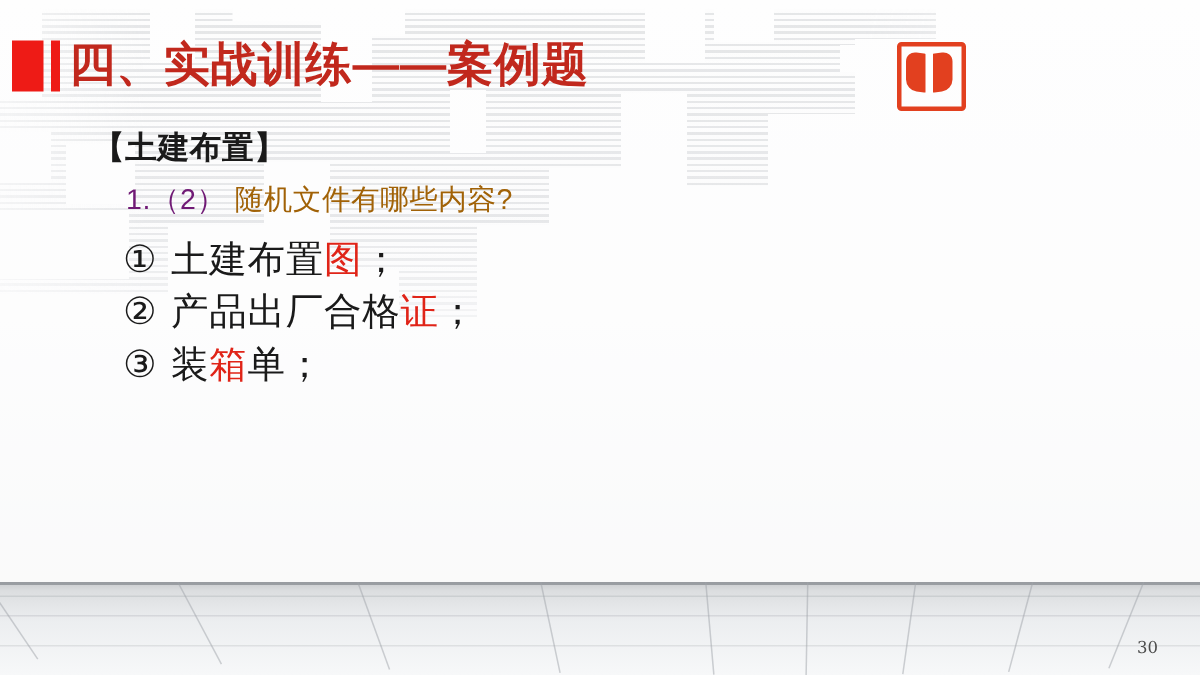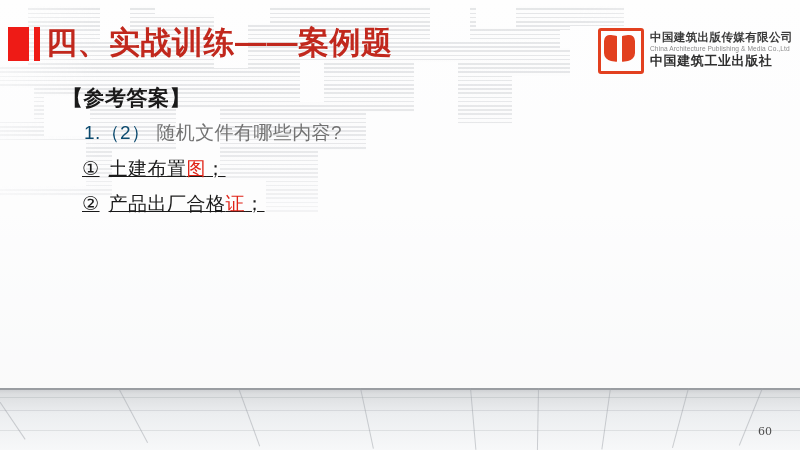--- a/index.html
+++ b/index.html
@@ -178,31 +178,30 @@
     white-space: nowrap;
   }
   .q-line {
     position: absolute;
     left: 84px; top: 120px;
     font-size: 19px;
     color: #1a1a1a;
     white-space: nowrap;
     letter-spacing: .4px;
   }
-  .q-line .q-num { color: #0c4a6e; }
-  .q-line .q-txt { color: #737373; margin-left: 6px; }
+  .q-line .q-num { color: #701a75; }
+  .q-line .q-txt { color: #a16207; margin-left: 6px; }
 
   .item {
     position: absolute;
     left: 82px;
-    font-size: 19px;
+    font-size: 25px;
     color: #1a1a1a;
     white-space: nowrap;
     letter-spacing: .5px;
-    text-decoration: underline;
   }
   .item .marker { margin-right: 9px; }
   .item .hl { color: #e02418; }
 
   .page-num {
     position: absolute;
     right: 28px; bottom: 12px;
     font-size: 11px;
     color: #4d4d4d;
     font-family: "DejaVu Serif", serif;
@@ -267,39 +266,37 @@
   <div class="title-bar-red"></div>
   <div class="slide-title">四、实战训练——案例题</div>
 
   <div class="logo">
     <div class="logo-mark">
       <div class="frame"></div>
       <div class="leafL"></div>
       <div class="leafR"></div>
       <div class="spine"></div>
     </div>
-    <div class="logo-text">
-      <div class="logo-cn1">中国建筑出版传媒有限公司</div>
-      <div class="logo-en">China Architecture Publishing &amp; Media Co.,Ltd</div>
-      <div class="logo-cn2">中国建筑工业出版社</div>
-    </div>
-  </div>
-
-  <div class="answer-head">【参考答案】</div>
+  </div>
+
+  <div class="answer-head">【土建布置】</div>
 
   <div class="q-line">
     <span class="q-num">1.（2）</span><span class="q-txt">随机文件有哪些内容?</span>
   </div>
 
   <div class="item" style="top:156px;">
     <span class="marker">①</span><span>土建布置</span><span class="hl">图</span><span>；</span>
   </div>
 
   <div class="item" style="top:191px;">
     <span class="marker">②</span><span>产品出厂合格</span><span class="hl">证</span><span>；</span>
   </div>
 
-
-
-
-  <div class="page-num">60</div>
+  <div class="item" style="top:226px;">
+    <span class="marker">③</span><span>装</span><span class="hl">箱</span><span>单；</span>
+  </div>
+
+
+
+  <div class="page-num">30</div>
 
 </div>
 
 </body></html>

